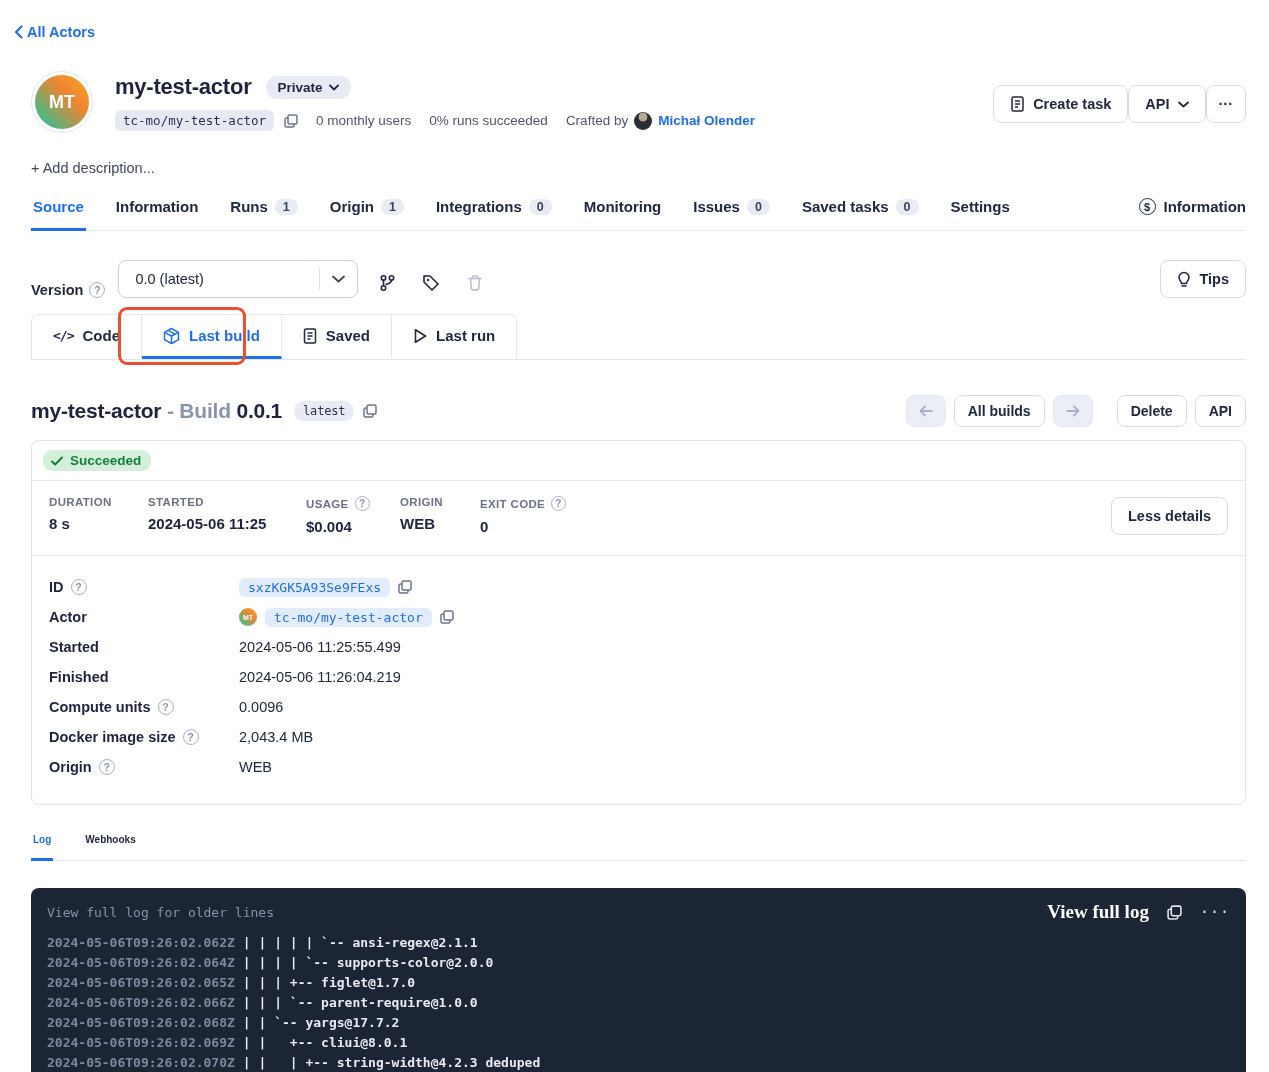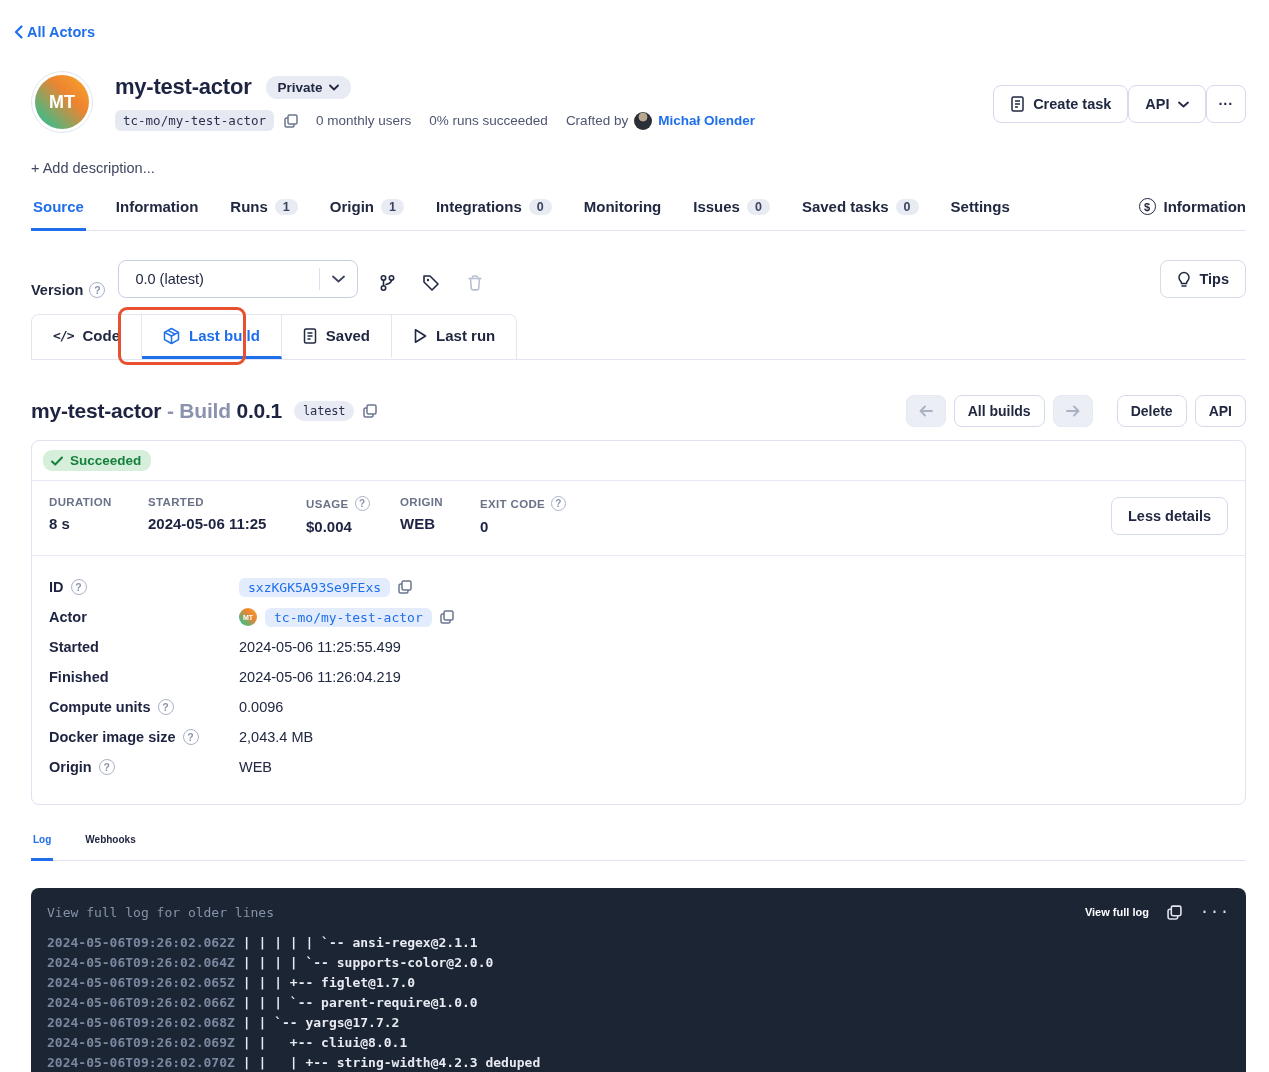--- a/index.html
+++ b/index.html
@@ -197,21 +197,21 @@
   
   .terminal {
     margin-top: 27px; background: #1c2534; border-radius: 8px 8px 0 0;
     padding: 12px 16px 16px 16px;
     font-family: "DejaVu Sans Mono", monospace; font-size: 13px;
     height: 400px;
   }
   .terminal-header { display: flex; align-items: center; height: 24px; }
   .older-lines { color: #8892a8; font-size: 13px; cursor: pointer; }
   .terminal-actions { margin-left: auto; display: flex; align-items: center; gap: 18px; }
-  .view-full-log { color: #ffffff; font-family: Liberation Sans, sans-serif; font-size: 11px; font-weight: 700; cursor: pointer; }
+  .view-full-log { color: #ffffff; font-family: Liberation Serif, serif; font-size: 19px; font-weight: 700; cursor: pointer; }
   .terminal-actions .copy-btn { color: #dfe3ec; }
   .terminal-dots { color: #dfe3ec; font-size: 15px; letter-spacing: 1px; cursor: pointer; line-height: 1; }
   .log-lines { margin-top: 9px; }
   .log-line { white-space: pre; line-height: 20px; font-weight: 700; }
   .log-ts { color: #7c87a0; }
   .log-txt { color: #e8ebf2; margin-left: 8px; }
 </style>
 </head>
 <body>
 

